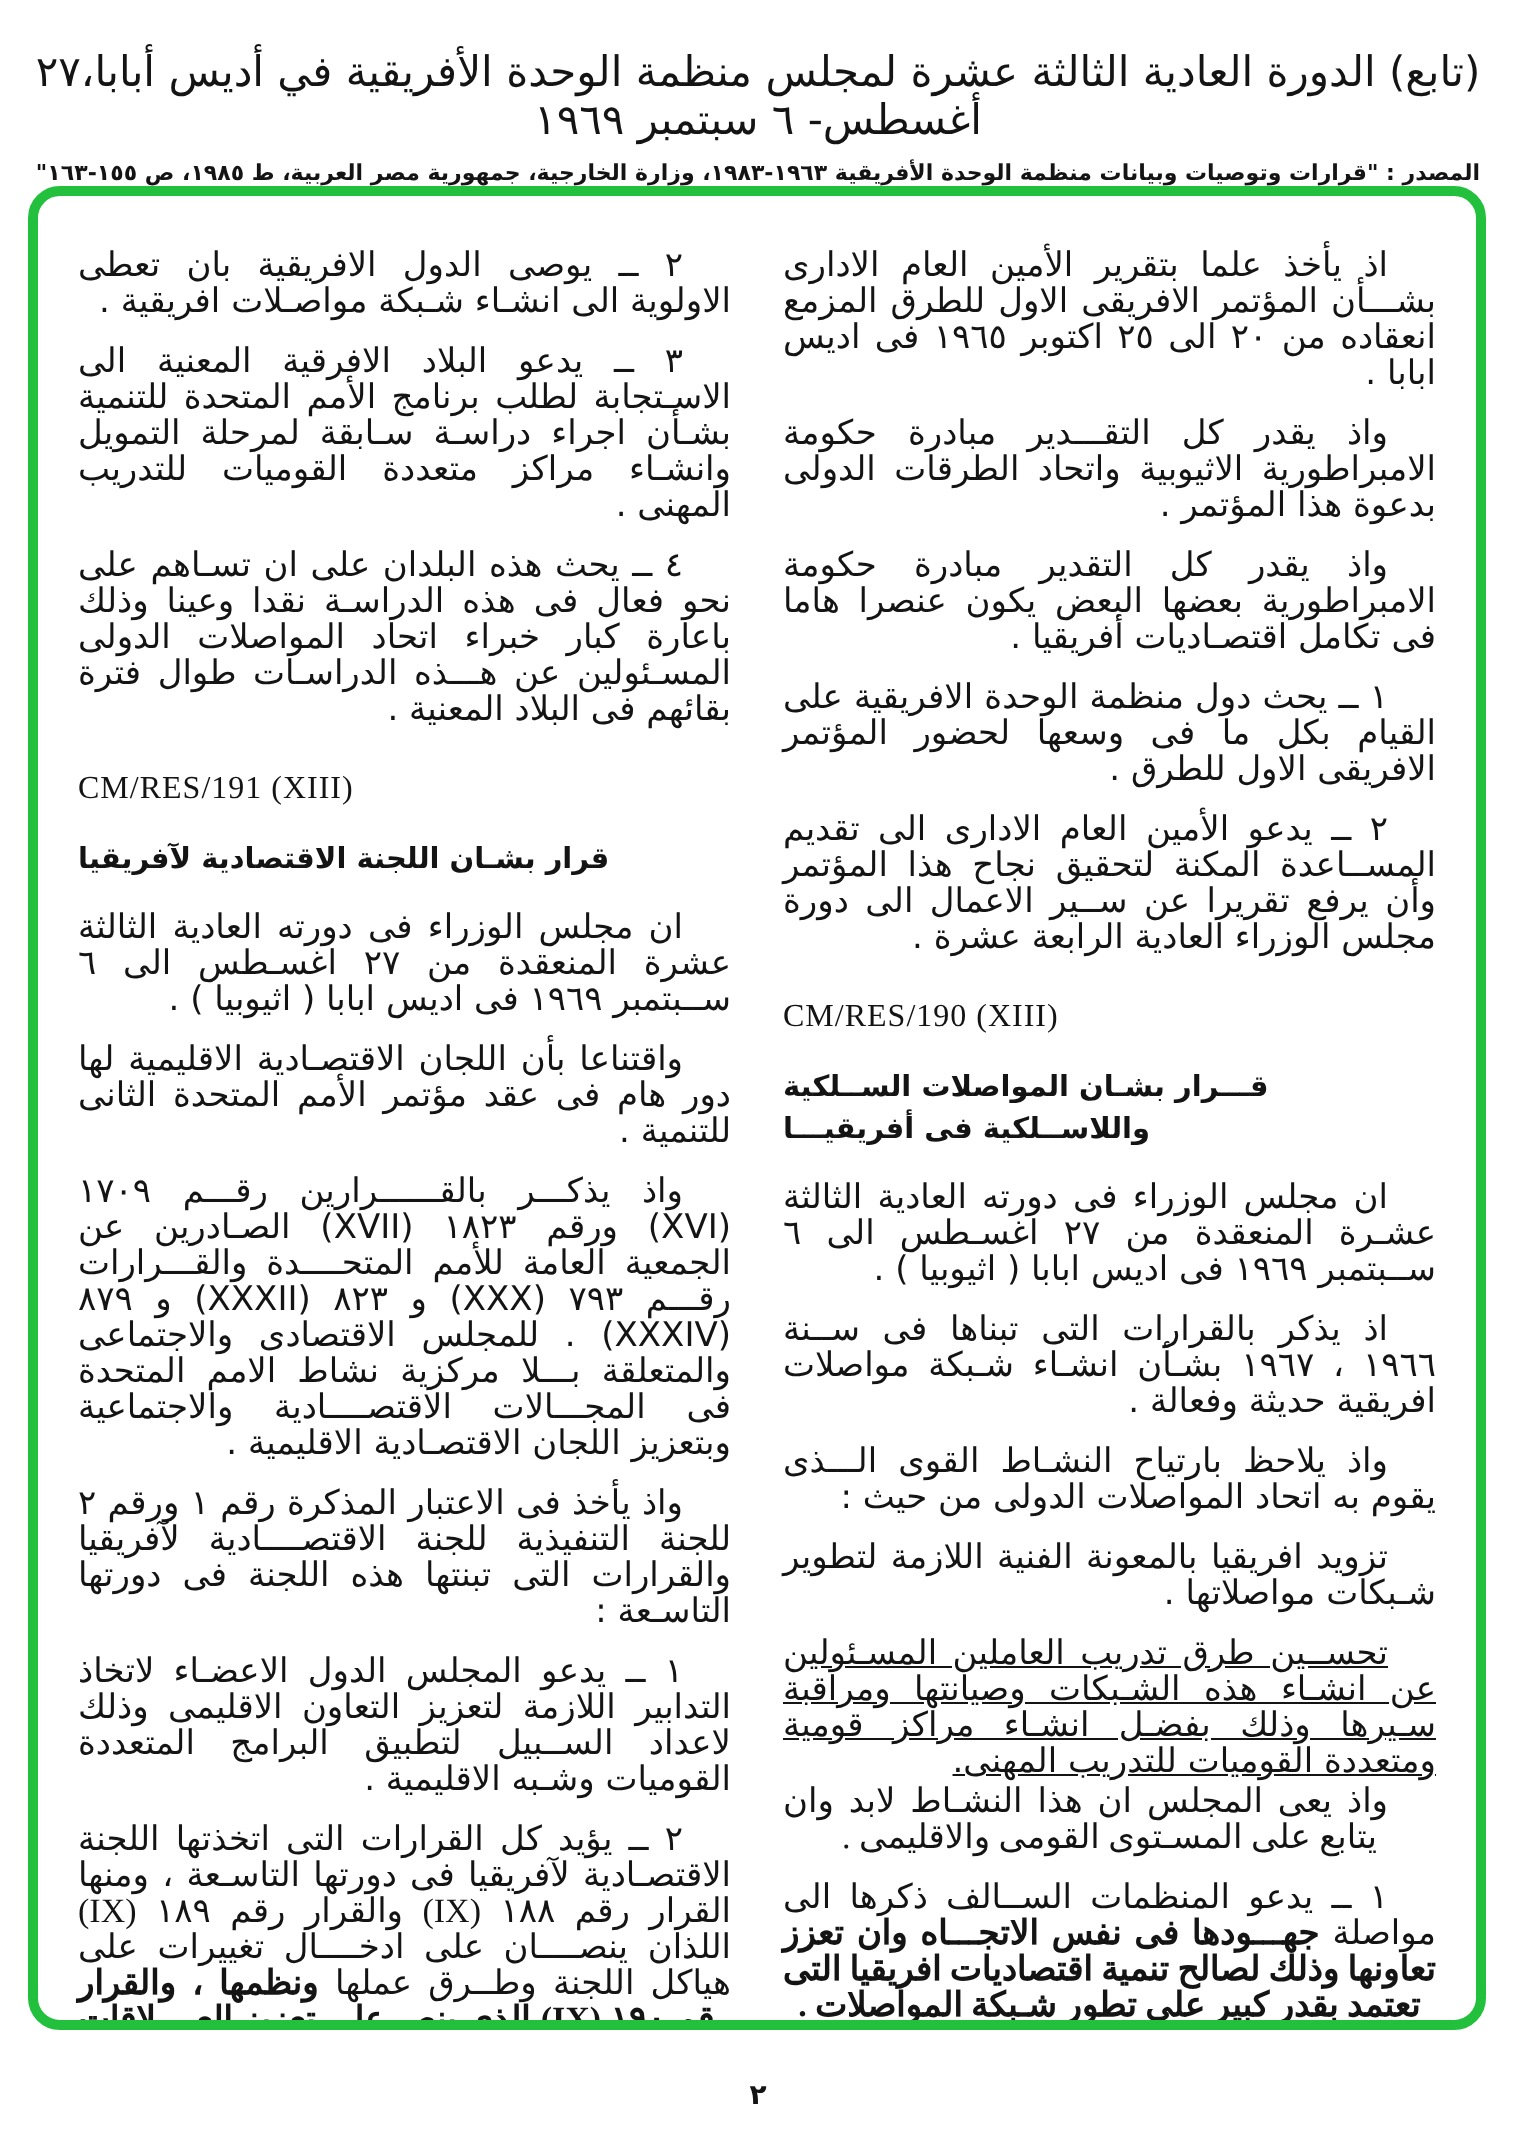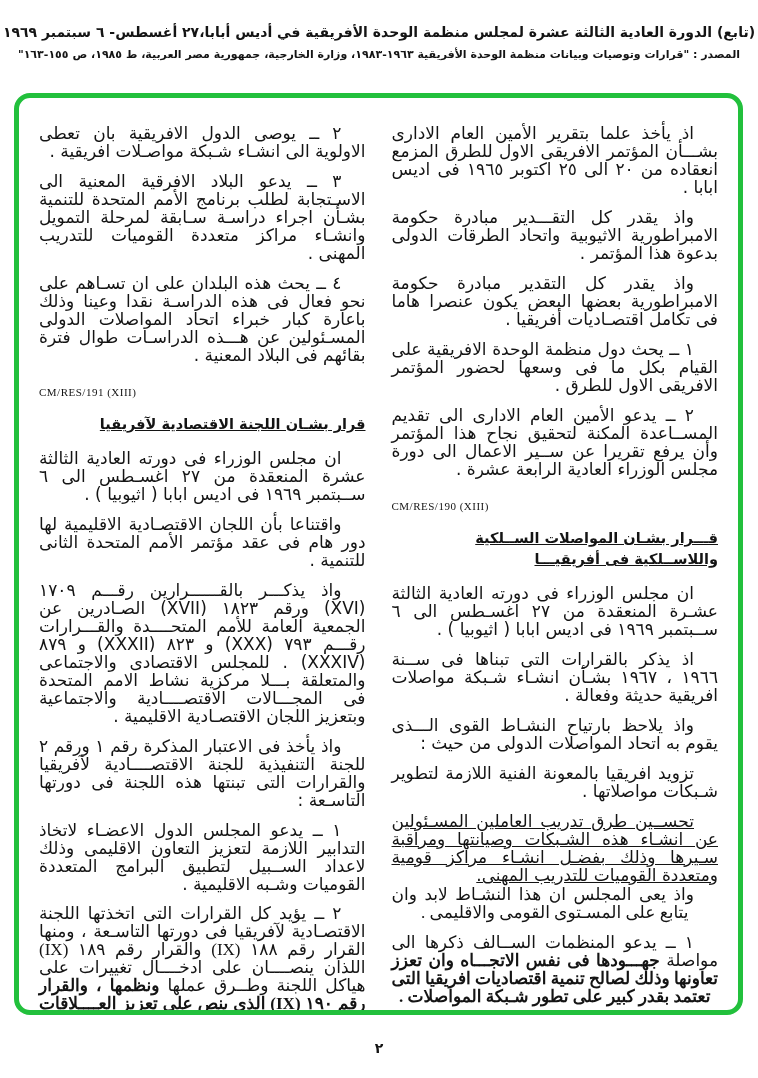--- a/index.html
+++ b/index.html
@@ -8,21 +8,21 @@
   body {
     position:relative;
     font-family:"DejaVu Sans", sans-serif;
     color:var(--ink);
     overflow:hidden;
   }
   .header {
     position:absolute; top:24px; left:0; width:100%;
     text-align:center; direction:rtl;
   }
-  .header .title  { font-size:14px; font-weight:700; }
+  .header .title  { font-size:21px; font-weight:400; }
   .header .source { font-size:11px;  font-weight:700; margin-top:8px; }
 
   .frame {
     position:absolute; left:14px; top:93px;
     width:729px; height:922px;
     border:5px solid var(--green);
     border-radius:16px;
     background:#ffffff;
     padding:26px 20px 16px 20px;
     overflow:hidden;
@@ -35,28 +35,27 @@
     text-align:justify; text-align-last:right;
     text-indent:24px;
     margin-bottom:12px;
   }
   .para.tight { margin-bottom:2px;text-decoration:underline; }
   .para.endcenter { text-align-last:center;font-family:Liberation Serif, serif; }
 
   .ref {
     direction:ltr; text-align:left;
     font-family:"Liberation Serif", serif;
-    font-size:11px; letter-spacing:0.5px;
+    font-size:16px; letter-spacing:0.5px;
     margin:22px 0 16px 0;
   }
   .heading {
-    font-weight:700; text-align:right;
+    font-weight:700; text-align:left;
     font-size:14.5px; line-height:21px;
     margin-bottom:14px;
-    text-decoration:underline;
   }
   .b { font-weight:700; }
 
   .page-number {
     position:absolute; bottom:22px; left:0; width:100%;
     text-align:center; font-size:14px; font-weight:700;
   }
 </style>
 </head>
 <body>

